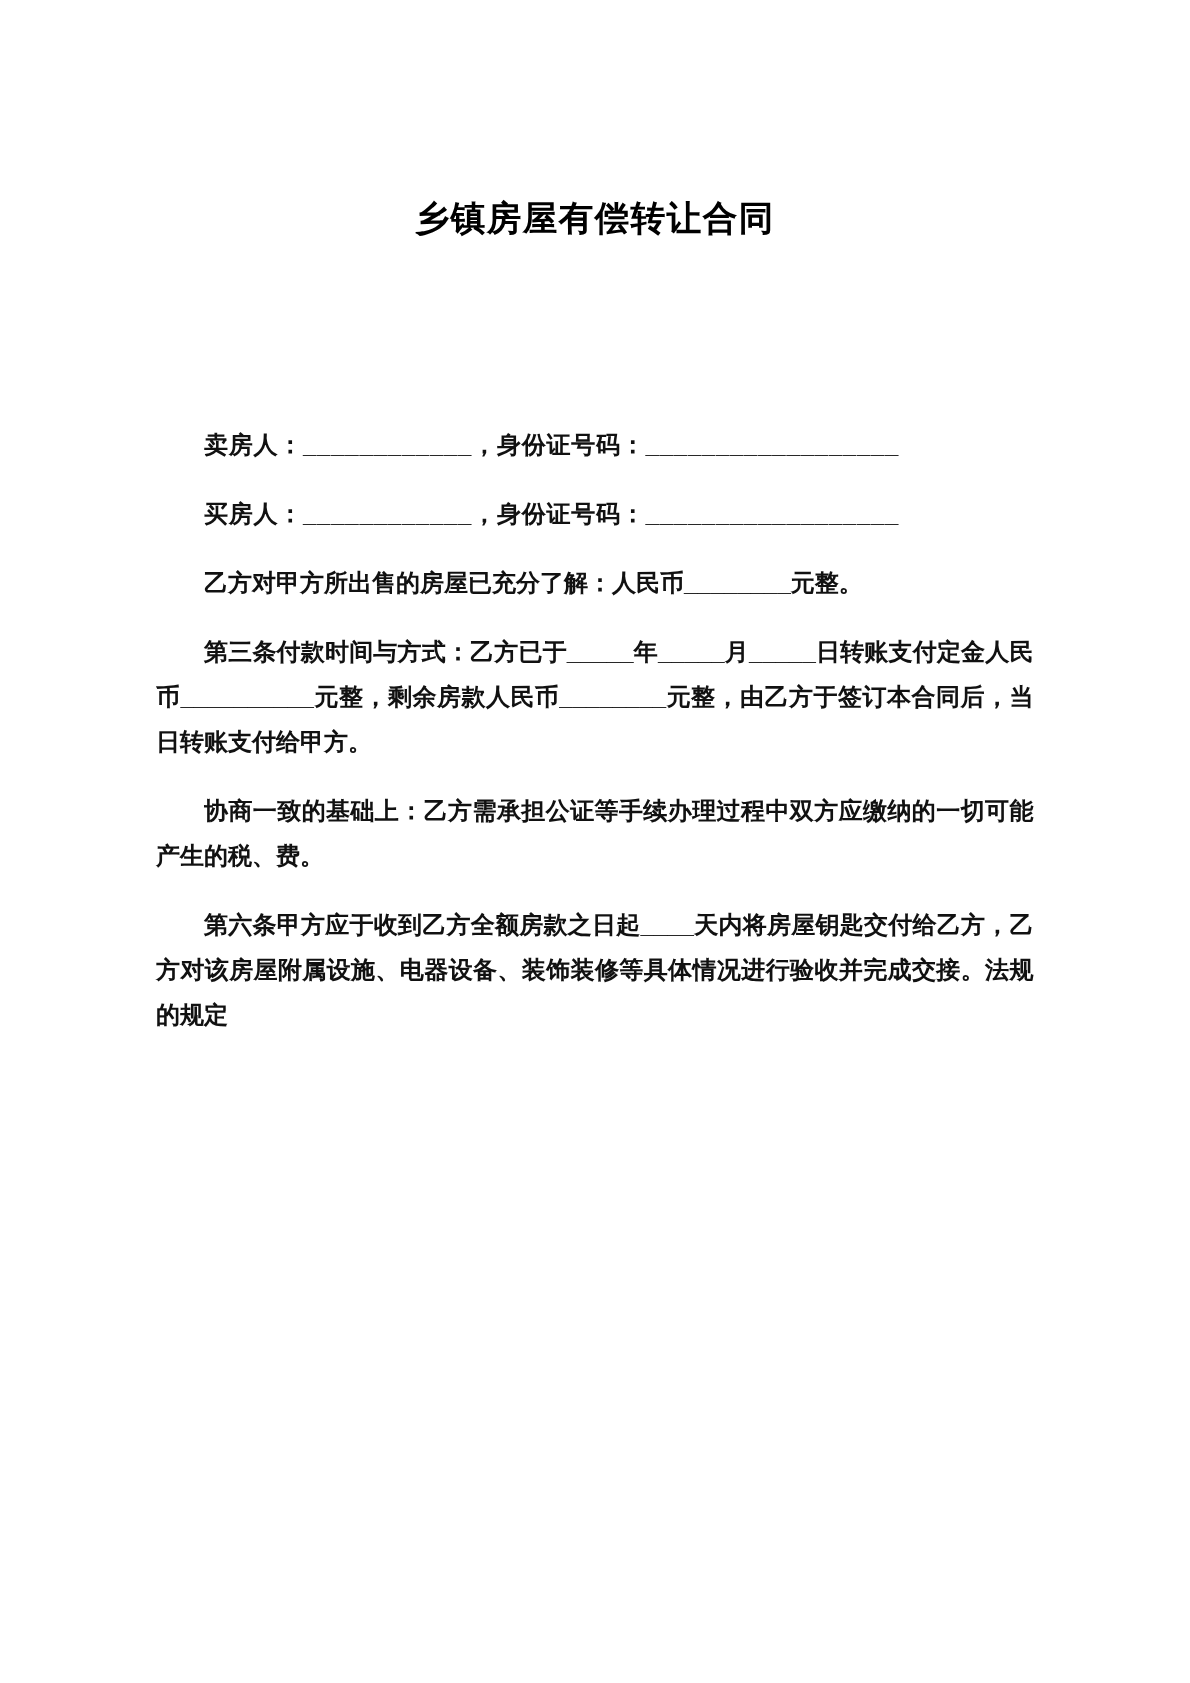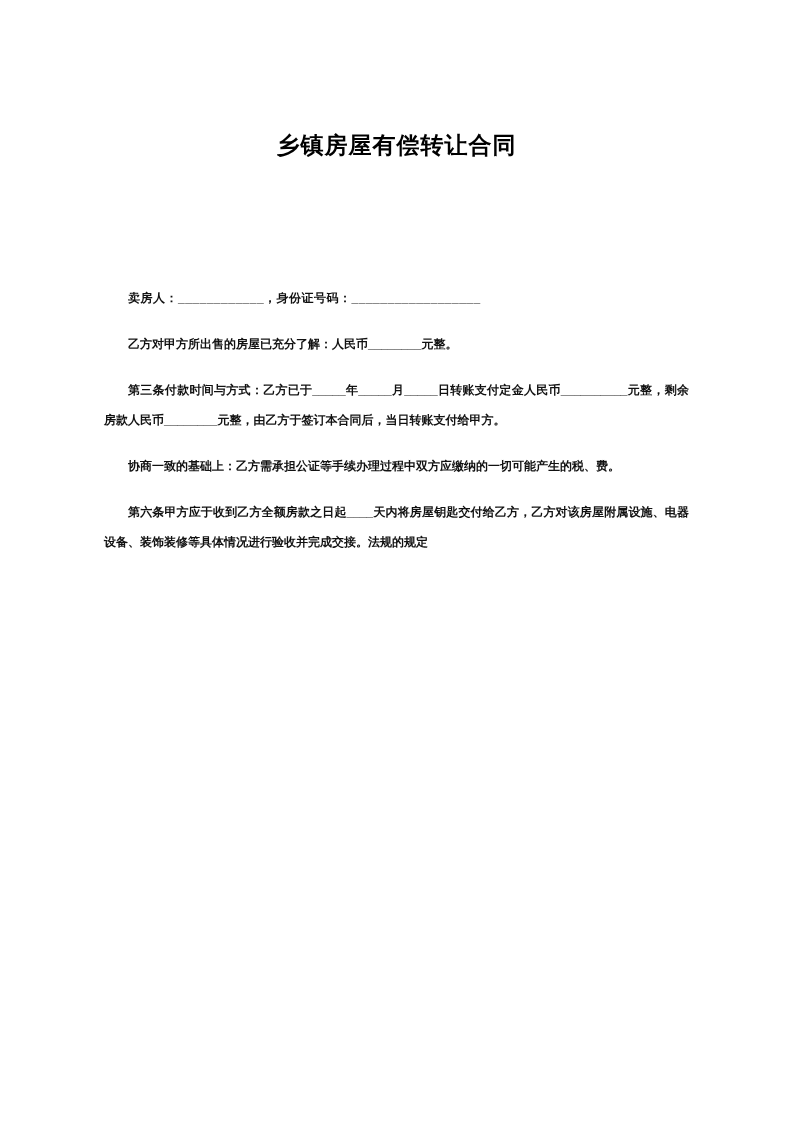--- a/index.html
+++ b/index.html
@@ -21,21 +21,21 @@
   }
   .doc-title {
     text-align: center;
     font-size: 23px;
     font-weight: 700;
     letter-spacing: 1px;
     margin: 0 0 122px 0;
     color: #000000;
   }
   .para {
-    font-size: 12px;
+    font-size: 16px;
     line-height: 30px;
     font-weight: 600;
     text-indent: 2em;
     text-align: justify;
     margin: 0 0 16px 0;
     word-break: break-all;
   }
   .para.party-line {
     text-align: left;
     letter-spacing: 0.5px;
@@ -53,20 +53,21 @@
 </style>
 </head>
 <body>
 
 <div class="page">
 
   <h1 class="doc-title">乡镇房屋有偿转让合同</h1>
 
   <p class="para party-line">卖房人：____________，身份证号码：__________________</p>
 
+  <p class="para party-line">买房人：____________，身份证号码：__________________</p>
 
 
 
   <p class="para">乙方对甲方所出售的房屋已充分了解：人民币________元整。</p>
 
   <p class="para">第三条付款时间与方式：乙方已于_____年_____月_____日转账支付定金人民币__________元整，剩余房款人民币________元整，由乙方于签订本合同后，当日转账支付给甲方。</p>
 
   <p class="para">协商一致的基础上：乙方需承担公证等手续办理过程中双方应缴纳的一切可能产生的税、费。</p>
 
 

